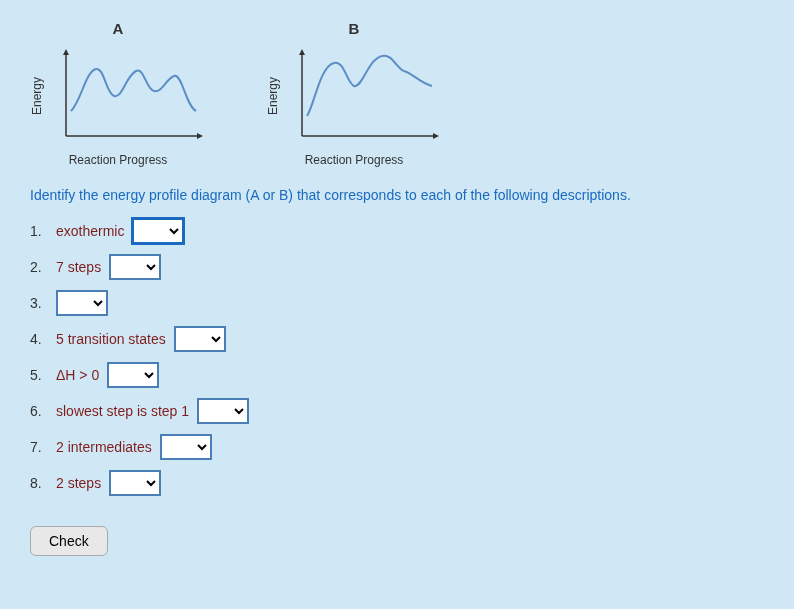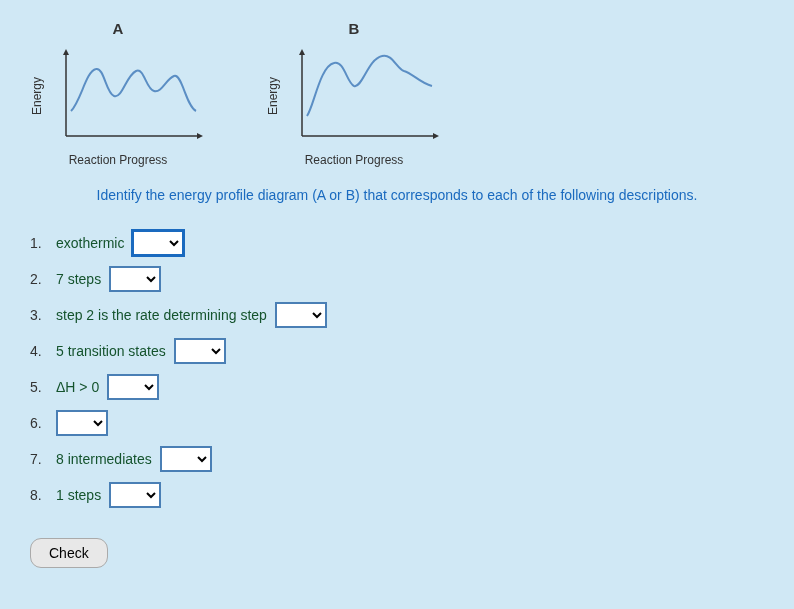--- a/index.html
+++ b/index.html
@@ -60,23 +60,22 @@
     .x-axis-label {
       font-size: 12px;
       color: #333;
       text-align: left;
       margin-top: 2px;
     }
 
     .instruction {
       color: #1a6abf;
       font-size: 14px;
-      margin-bottom: 24px;
+      margin-bottom: 12px;
       line-height: 1.5;
-      text-align: center;
     }
 
     .question-list {
       list-style: none;
       display: flex;
       flex-direction: column;
       gap: 10px;
       margin-bottom: 20px;
     }
 
@@ -86,21 +85,21 @@
       gap: 8px;
       font-size: 14px;
       color: #333;
     }
 
     .question-number {
       min-width: 18px;
     }
 
     .question-text {
-      color: #14532d;
+      color: #7f1d1d;
     }
 
     select.answer-select {
       border: 2px solid #4a7fb5;
       background: white;
       padding: 2px 4px;
       font-size: 14px;
       cursor: pointer;
       height: 26px;
       min-width: 52px;
@@ -110,21 +109,21 @@
       border: 2px solid #1a6abf;
       outline: 1px solid #1a6abf;
     }
 
     .check-btn {
       background-color: #e8e8e8;
       border: 1px solid #aaa;
       padding: 6px 18px;
       font-size: 14px;
       cursor: pointer;
-      border-radius: 11px;
+      border-radius: 6px;
       margin-top: 10px;
     }
   </style>
 </head>
 <body>
 
 
 
 
 <div class="diagrams-row">
@@ -192,21 +191,20 @@
     <span class="question-text">7 steps</span>
     <select class="answer-select">
       <option value=""></option>
       <option value="A">A</option>
       <option value="B">B</option>
     </select>
   </li>
 
   <li class="question-item">
     <span class="question-number">3.</span>
-    <span class="question-text">step 2 is the rate determining step</span>
     <select class="answer-select">
       <option value=""></option>
       <option value="A">A</option>
       <option value="B">B</option>
     </select>
   </li>
 
   <li class="question-item">
     <span class="question-number">4.</span>
     <span class="question-text">5 transition states</span>
@@ -222,40 +220,41 @@
     <span class="question-text">ΔH &gt; 0</span>
     <select class="answer-select">
       <option value=""></option>
       <option value="A">A</option>
       <option value="B">B</option>
     </select>
   </li>
 
   <li class="question-item">
     <span class="question-number">6.</span>
+    <span class="question-text">slowest step is step 1</span>
     <select class="answer-select">
       <option value=""></option>
       <option value="A">A</option>
       <option value="B">B</option>
     </select>
   </li>
 
   <li class="question-item">
     <span class="question-number">7.</span>
-    <span class="question-text">8 intermediates</span>
+    <span class="question-text">2 intermediates</span>
     <select class="answer-select">
       <option value=""></option>
       <option value="A">A</option>
       <option value="B">B</option>
     </select>
   </li>
 
   <li class="question-item">
     <span class="question-number">8.</span>
-    <span class="question-text">1 steps</span>
+    <span class="question-text">2 steps</span>
     <select class="answer-select">
       <option value=""></option>
       <option value="A">A</option>
       <option value="B">B</option>
     </select>
   </li>
 
 </ol>
 
 

